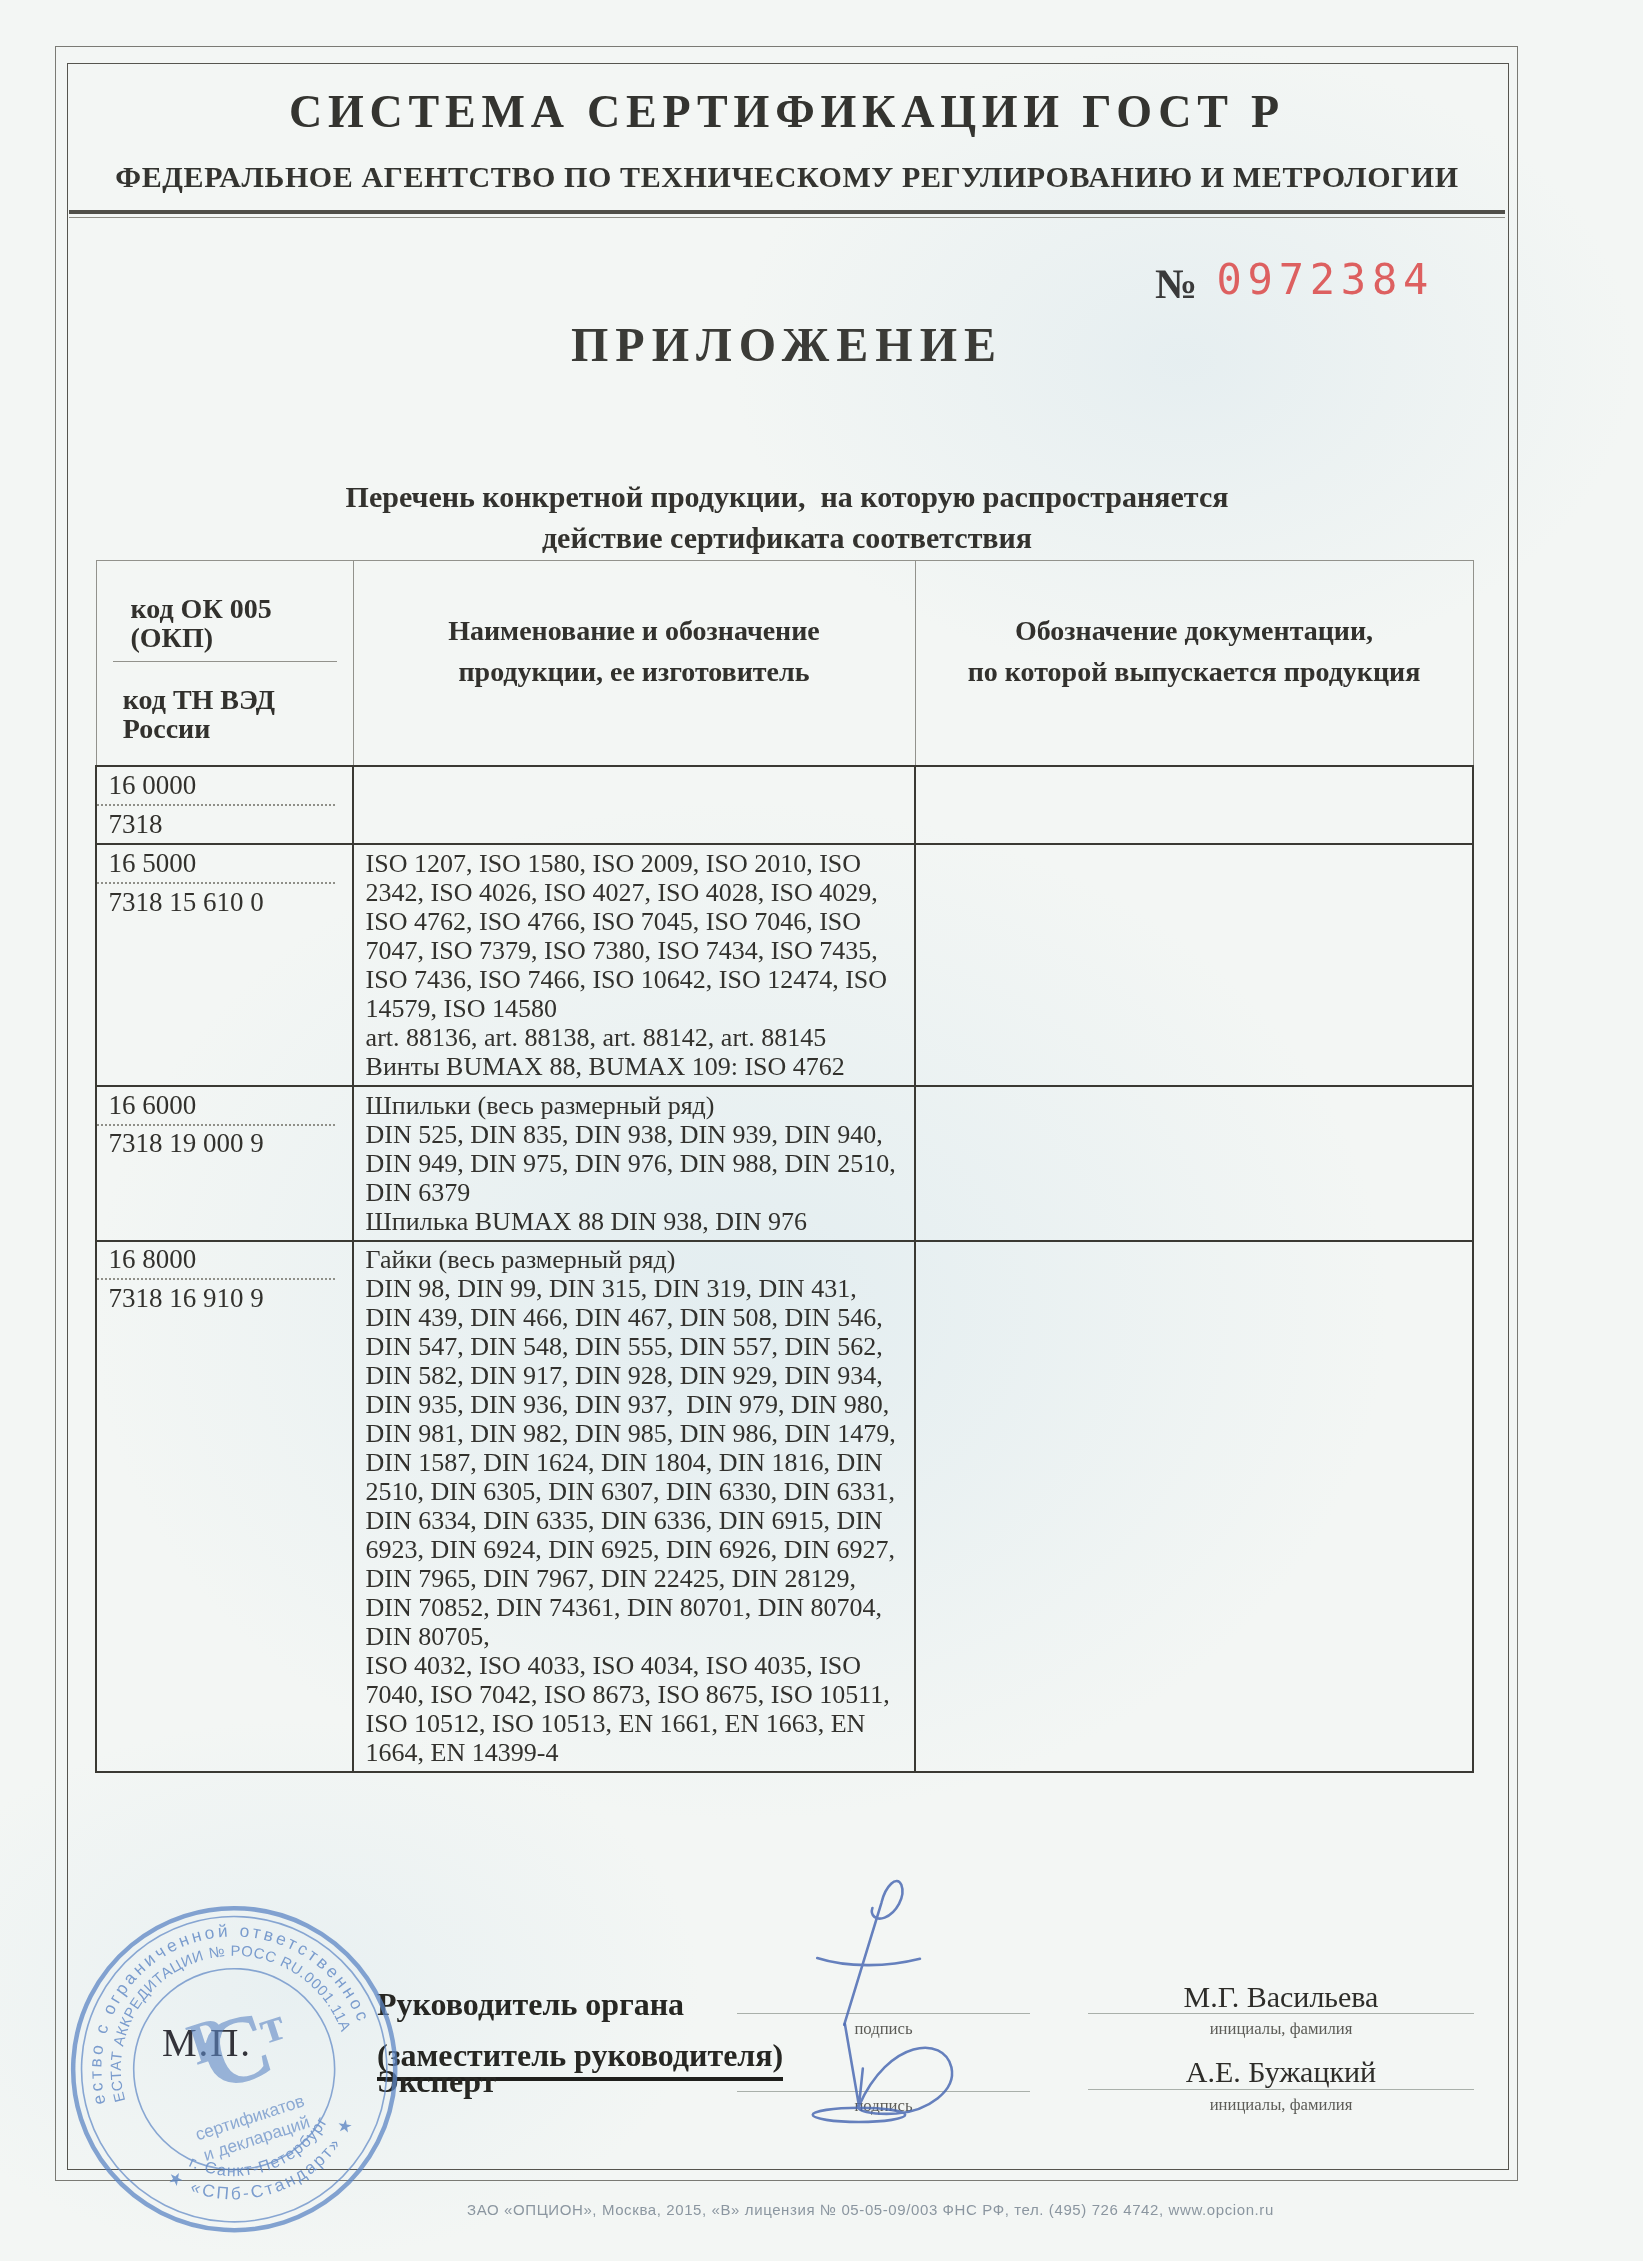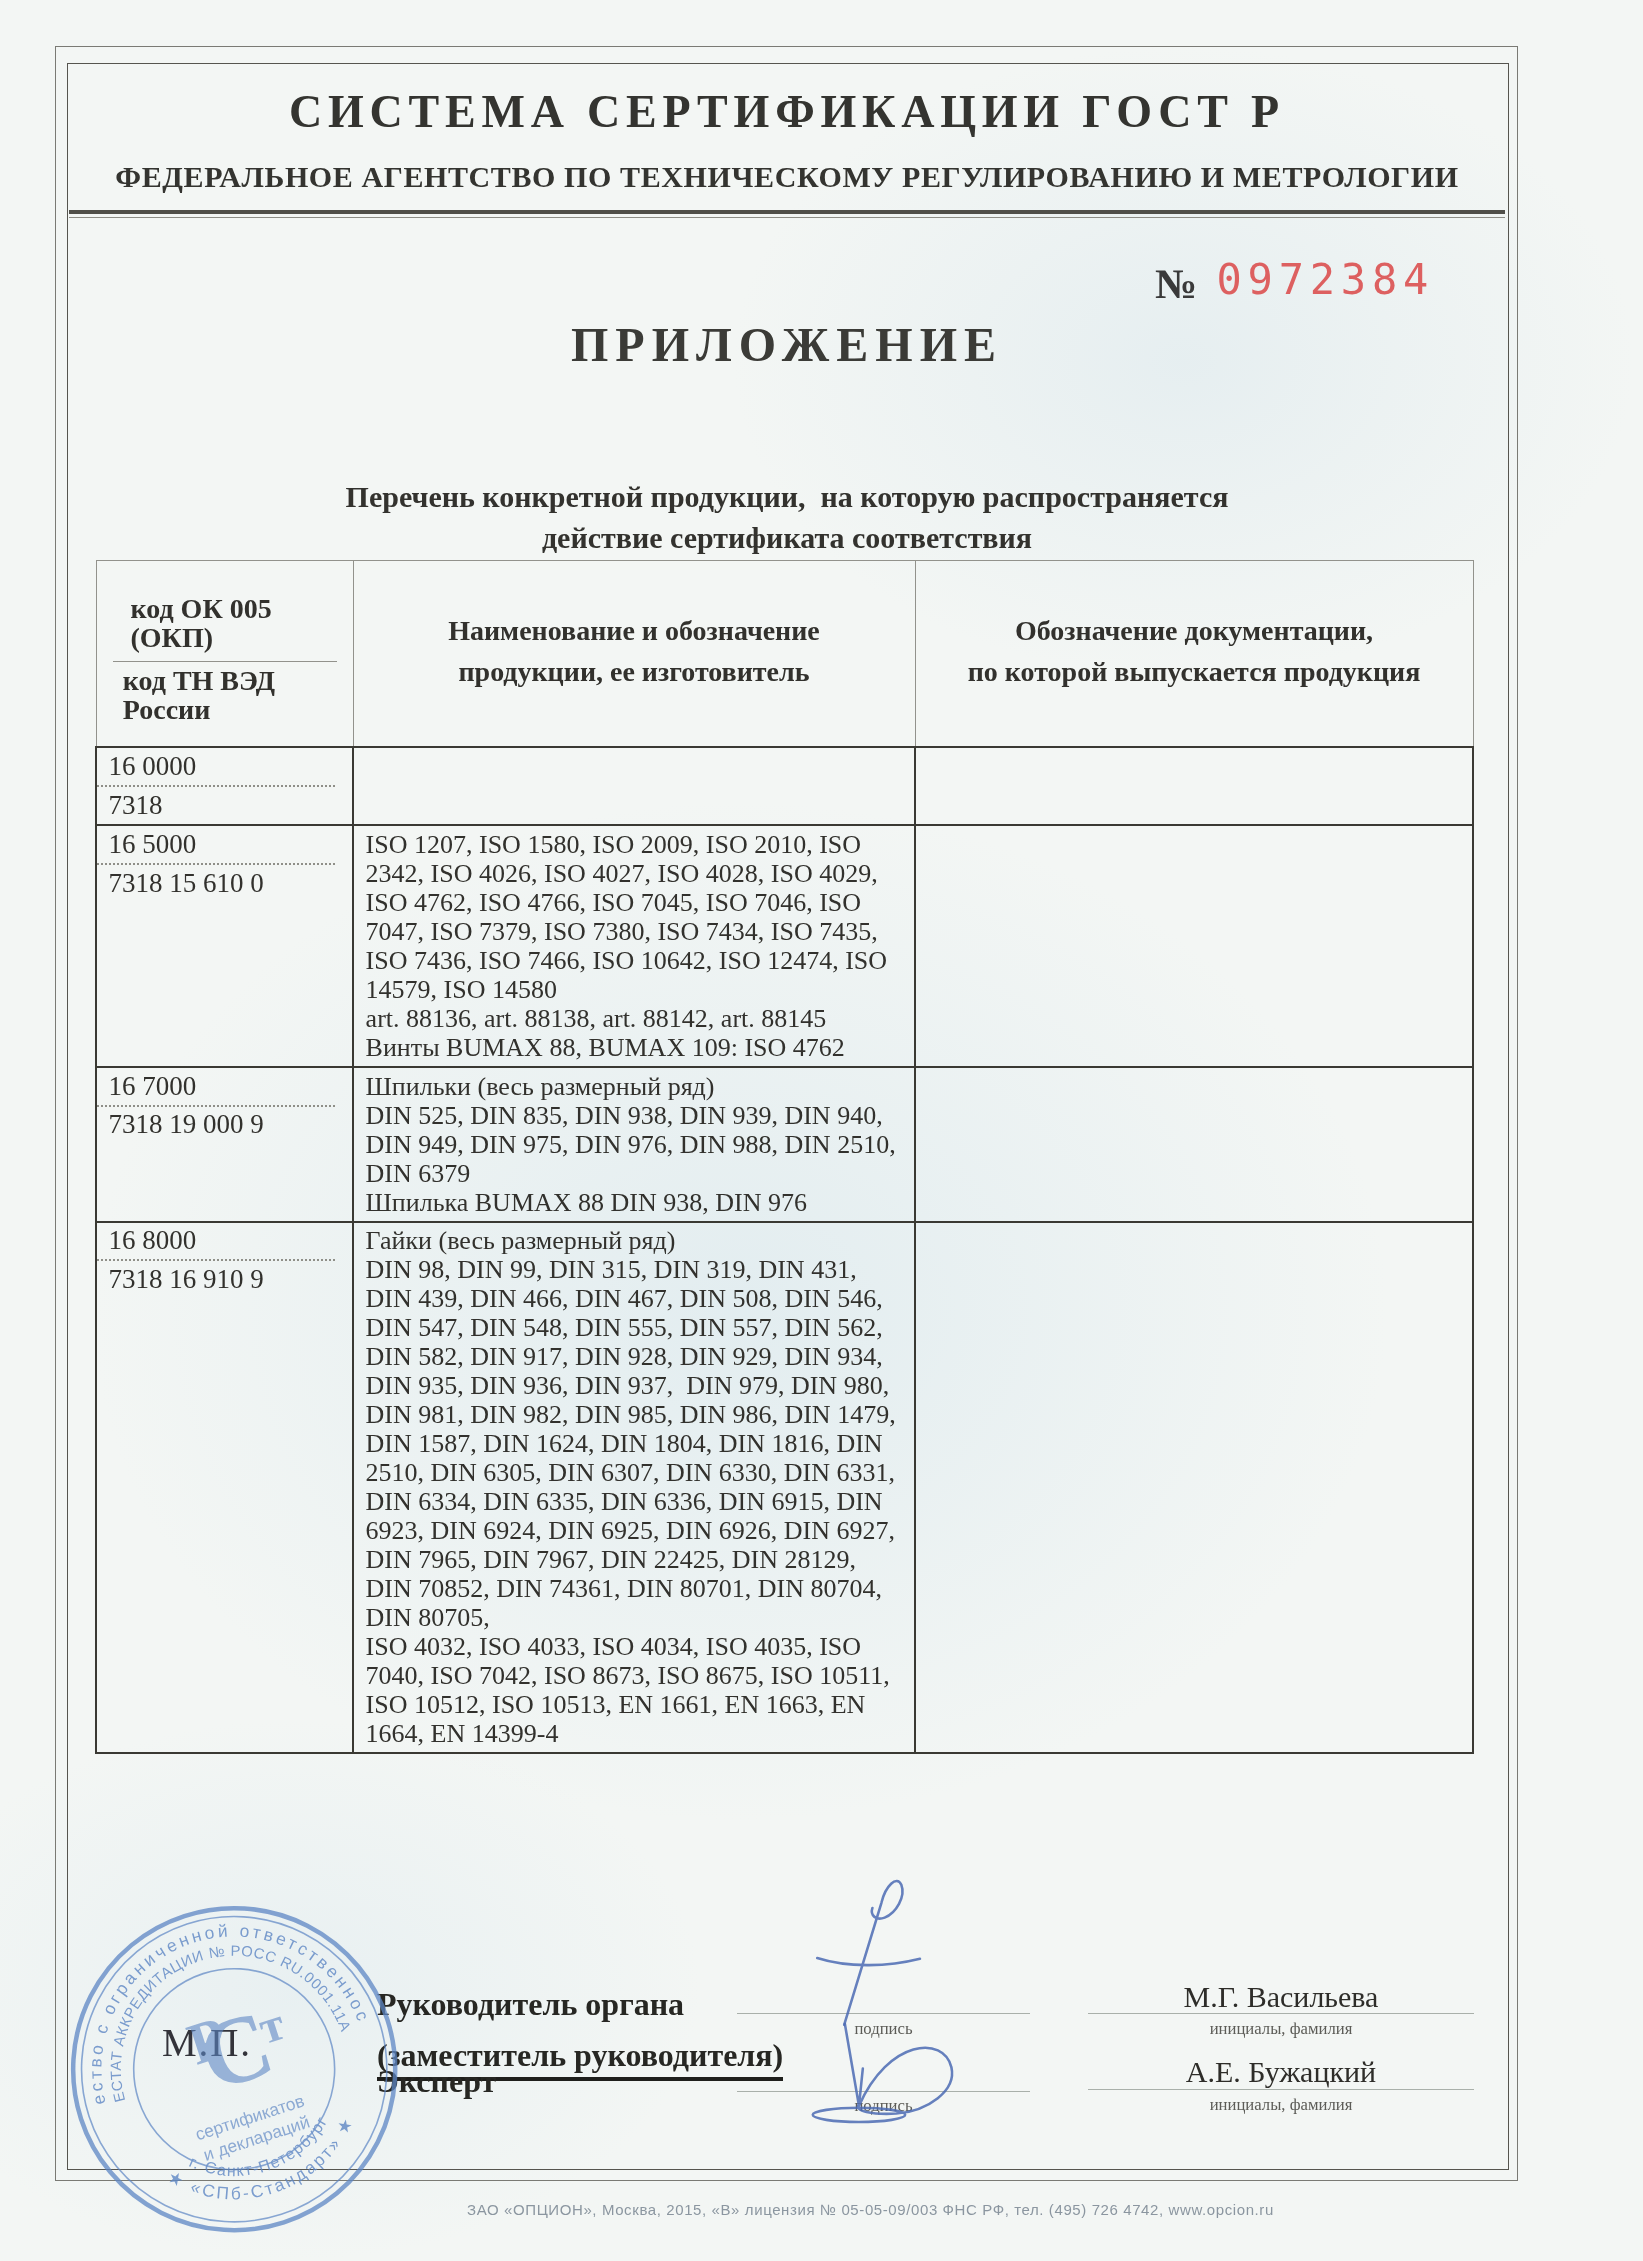--- a/index.html
+++ b/index.html
@@ -42,21 +42,21 @@
 
   table.products{position:absolute;left:95px;top:560px;width:1377px;
     border-collapse:collapse;table-layout:fixed;}
   table.products td{vertical-align:top;padding:3.9px 11.6px;font-size:26px;line-height:29px;color:#32312d;}
   tr.head td{border:1.3px solid #92928c;border-bottom:2.6px solid #3a3933;padding:16px;}
   tr.body td{border:2.6px solid #3a3933;}
   .c1h{width:257px;} .c2h{width:562px;} .c3h{width:558px;}
   .c1h-top{height:75px;display:flex;align-items:flex-end;padding:0 0 9px 18px;
     border-bottom:1.3px solid #92928c;font-size:28px;font-weight:600;}
   .c1h-bot{height:62px;display:flex;align-items:flex-end;padding:0 0 6.4px 10.3px;
-    font-size:28px;font-weight:600;}
+    font-size:28px;font-weight:600;margin-top:19px;}
   .ch-center{height:147px;display:flex;align-items:center;justify-content:center;text-align:center;
     font-size:28px;font-weight:600;line-height:41px;white-space:pre-line;}
   .okp-code{font-size:27px;}
   .dot-sep{border-top:2.6px dotted #8f8f88;margin:3.9px 5.1px 3.9px -11.6px;height:0;}
   .tnved-code{font-size:27px;}
   .name-cell{white-space:pre-wrap;}
   tr.r1{height:70px;} tr.r2{height:206px;} tr.r3{height:148px;} tr.r4{height:491px;}
 
   .sig-label{position:absolute;left:377px;font-size:32px;font-weight:700;color:#272723;}
   .sig-sublabel{position:absolute;left:377px;font-size:32px;font-weight:700;color:#272723;
@@ -133,21 +133,21 @@
         <div class="dot-sep"></div>
         <div class="tnved-code">7318 15 610 0</div>
       </td>
       <td class="name-cell">ISO 1207, ISO 1580, ISO 2009, ISO 2010, ISO 2342, ISO 4026, ISO 4027, ISO 4028, ISO 4029, ISO 4762, ISO 4766, ISO 7045, ISO 7046, ISO 7047, ISO 7379, ISO 7380, ISO 7434, ISO 7435, ISO 7436, ISO 7466, ISO 10642, ISO 12474, ISO 14579, ISO 14580
 art. 88136, art. 88138, art. 88142, art. 88145
 Винты BUMAX 88, BUMAX 109: ISO 4762</td>
       <td></td>
     </tr>
     <tr class="body r3">
       <td>
-        <div class="okp-code">16 7000</div>
+        <div class="okp-code">16 6000</div>
         <div class="dot-sep"></div>
         <div class="tnved-code">7318 19 000 9</div>
       </td>
       <td class="name-cell">Шпильки (весь размерный ряд)
 DIN 525, DIN 835, DIN 938, DIN 939, DIN 940, DIN 949, DIN 975, DIN 976, DIN 988, DIN 2510, DIN 6379
 Шпилька BUMAX 88 DIN 938, DIN 976</td>
       <td></td>
     </tr>
     <tr class="body r4">
       <td>

